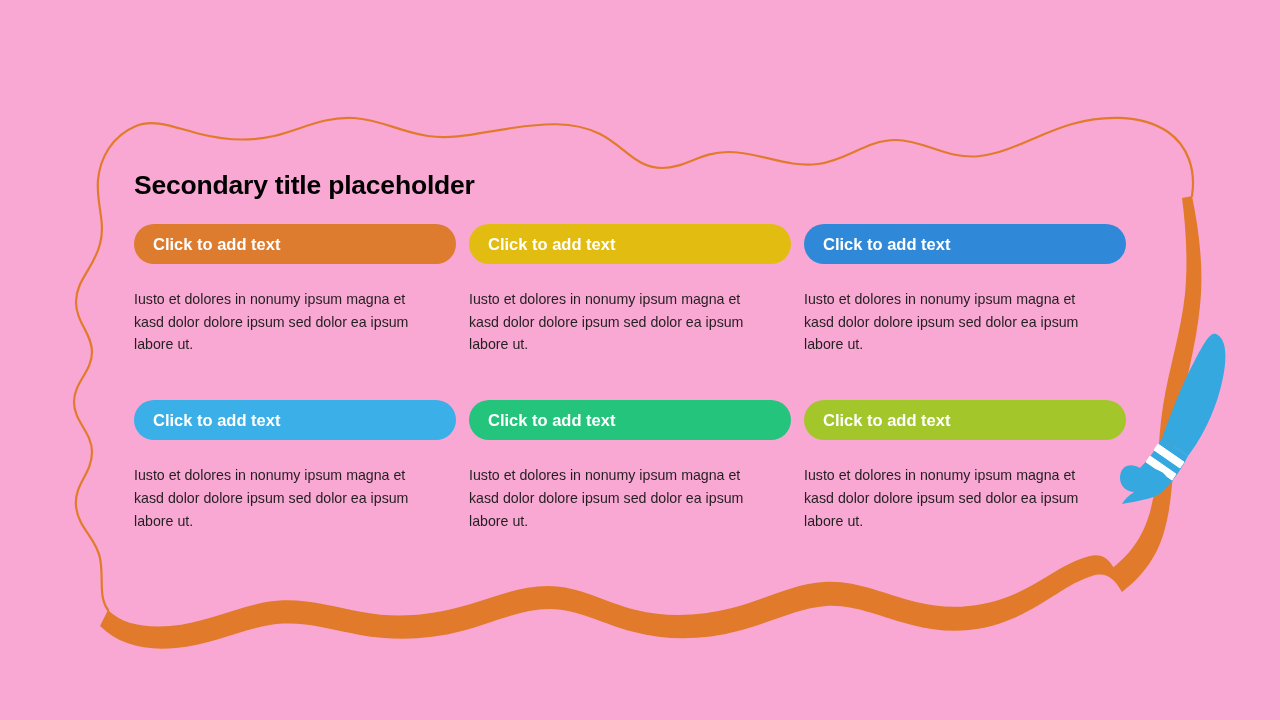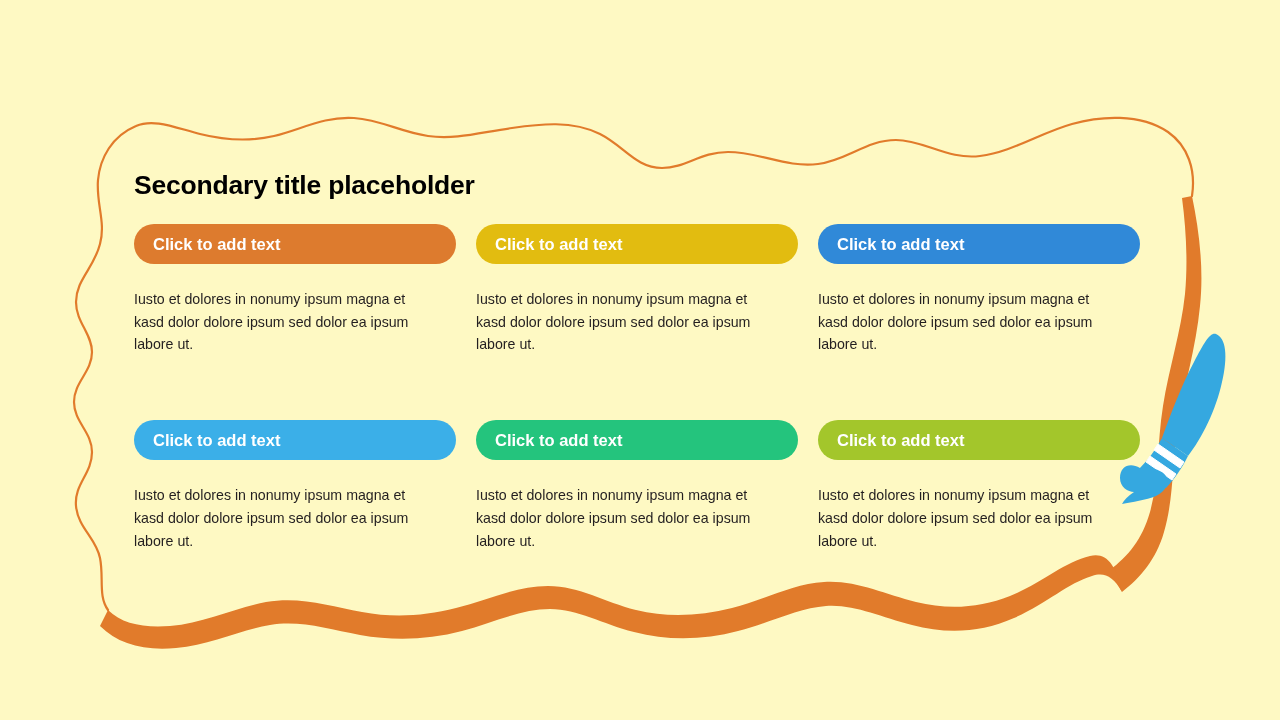--- a/index.html
+++ b/index.html
@@ -57,21 +57,20 @@
     letter-spacing: -0.2px;
     margin: 0 0 22px 0;
     line-height: 1.2;
   }
 
   .card-grid {
     display: grid;
     grid-template-columns: 322px 322px 322px;
     column-gap: 13px;
     row-gap: 0px;
-    gap: 20px;
   }
 
   .card {
     width: 322px;
   }
 
   .card.row2 {
     margin-top: 44px;
   }
 
@@ -98,21 +97,21 @@
     margin-top: 24px;
     font-size: 14.2px;
     line-height: 22.8px;
     color: #231f20;
     width: 295px;
   }
 </style>
 </head>
 <body>
 
-<div id="slide" style="background: #fef9c3;">
+<div id="slide" style="background: #f9a8d4;">
 
   <svg id="frame-svg" viewBox="0 0 1280 720">
 
     <path fill="none" stroke="#E17B2B" stroke-width="2.2" stroke-linecap="round" d="M 1192 196
              C 1196 170, 1188 146, 1168 132
              C 1140 113, 1100 116, 1072 124
              C 1040 133, 1012 152, 980 156
              C 948 160, 924 140, 896 140
              C 866 140, 848 160, 818 164
              C 786 168, 760 152, 728 152

